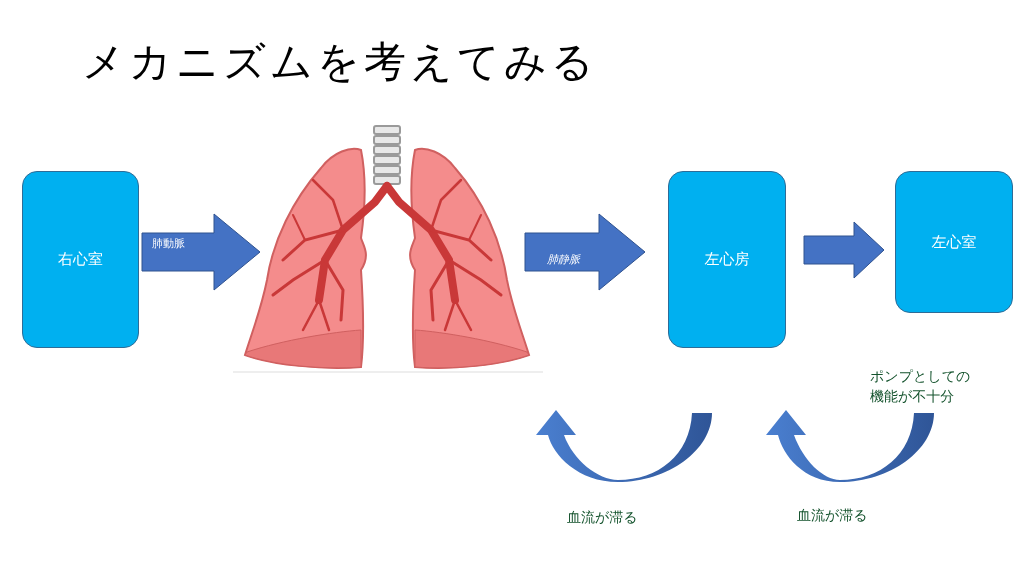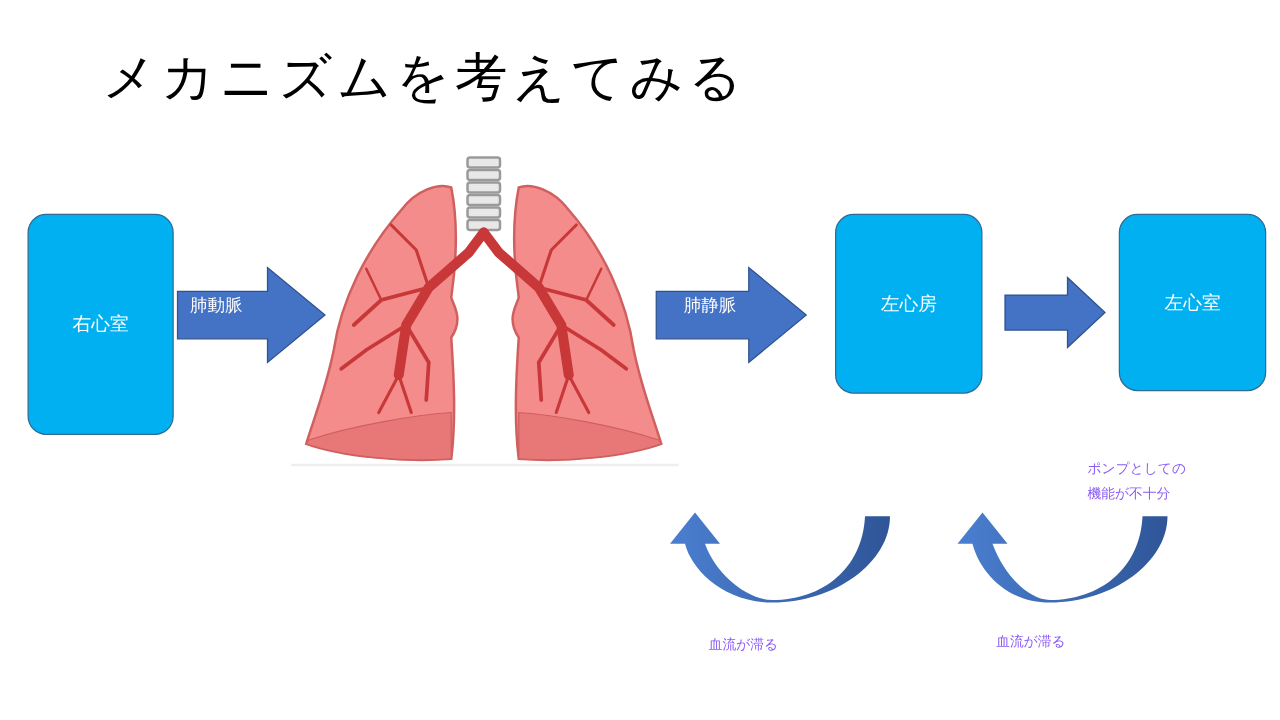--- a/index.html
+++ b/index.html
@@ -2,22 +2,22 @@
 <html><head>
 <meta charset="utf-8">
 <style>
   html, body { margin:0; padding:0; }
   body { width:1024px; height:576px; background:#ffffff; position:relative; overflow:hidden;
          font-family:"DejaVu Sans", "Liberation Sans", sans-serif; }
   .title { position:absolute; left:82px; top:34px; font-size:42px; color:#000000; letter-spacing:4px;
            font-weight:300; white-space:nowrap; }
   .box { position:absolute; background:#00b0f0; border:1.5px solid #2e6c97; border-radius:15px;
          color:#fff; font-size:15px; display:flex; align-items:center; justify-content:center; box-sizing:border-box; }
-  .arrow-label { position:absolute; color:#fff; font-size:14px; white-space:nowrap; }
-  .note { position:absolute; color:#8b5cf6; font-size:11px; line-height:20px; white-space:nowrap;font-family:Liberation Mono, monospace; }
+  .arrow-label { position:absolute; color:#fff; font-size:11px; white-space:nowrap; }
+  .note { position:absolute; color:#14532d; font-size:14px; line-height:20px; white-space:nowrap; }
   svg { position:absolute; overflow:visible; }
 </style>
 </head>
 <body>
 
 <div class="title">メカニズムを考えてみる</div>
 
 <div class="box" style="left:22px;top:171px;width:117px;height:177px;">
   <span>右心室</span>
 </div>
@@ -61,23 +61,23 @@
     <path d="M222,180 L238,210" stroke-width="2.5"></path>
     <path d="M222,180 L212,210" stroke-width="2.5"></path>
     <path d="M198,110 L208,80 L228,60" stroke-width="2.5"></path>
     <path d="M236,120 L248,95" stroke-width="2"></path>
   </g>
 </svg>
 
 <svg style="left:525px;top:214px;" width="122" height="76">
   <polygon points="0,19 74,19 74,0 120,38 74,76 74,57 0,57" fill="#4472c4" stroke="#2f528f" stroke-width="1"></polygon>
 </svg>
-<div class="arrow-label" style="left:547px;top:236px;">肺静脈</div>
+<div class="arrow-label" style="left:547px;top:252px;font-style:italic;">肺静脈</div>
 
-<div class="box" style="left:668px;top:171px;width:118px;height:144px;">
+<div class="box" style="left:668px;top:171px;width:118px;height:177px;">
   <span>左心房</span>
 </div>
 
 <svg style="left:804px;top:222px;" width="82" height="56">
   <polygon points="0,14 50,14 50,0 80,28 50,56 50,42 0,42" fill="#4472c4" stroke="#2f528f" stroke-width="1"></polygon>
 </svg>
 
 <div class="box" style="left:895px;top:171px;width:118px;height:142px;">
   <span>左心室</span>
 </div>

